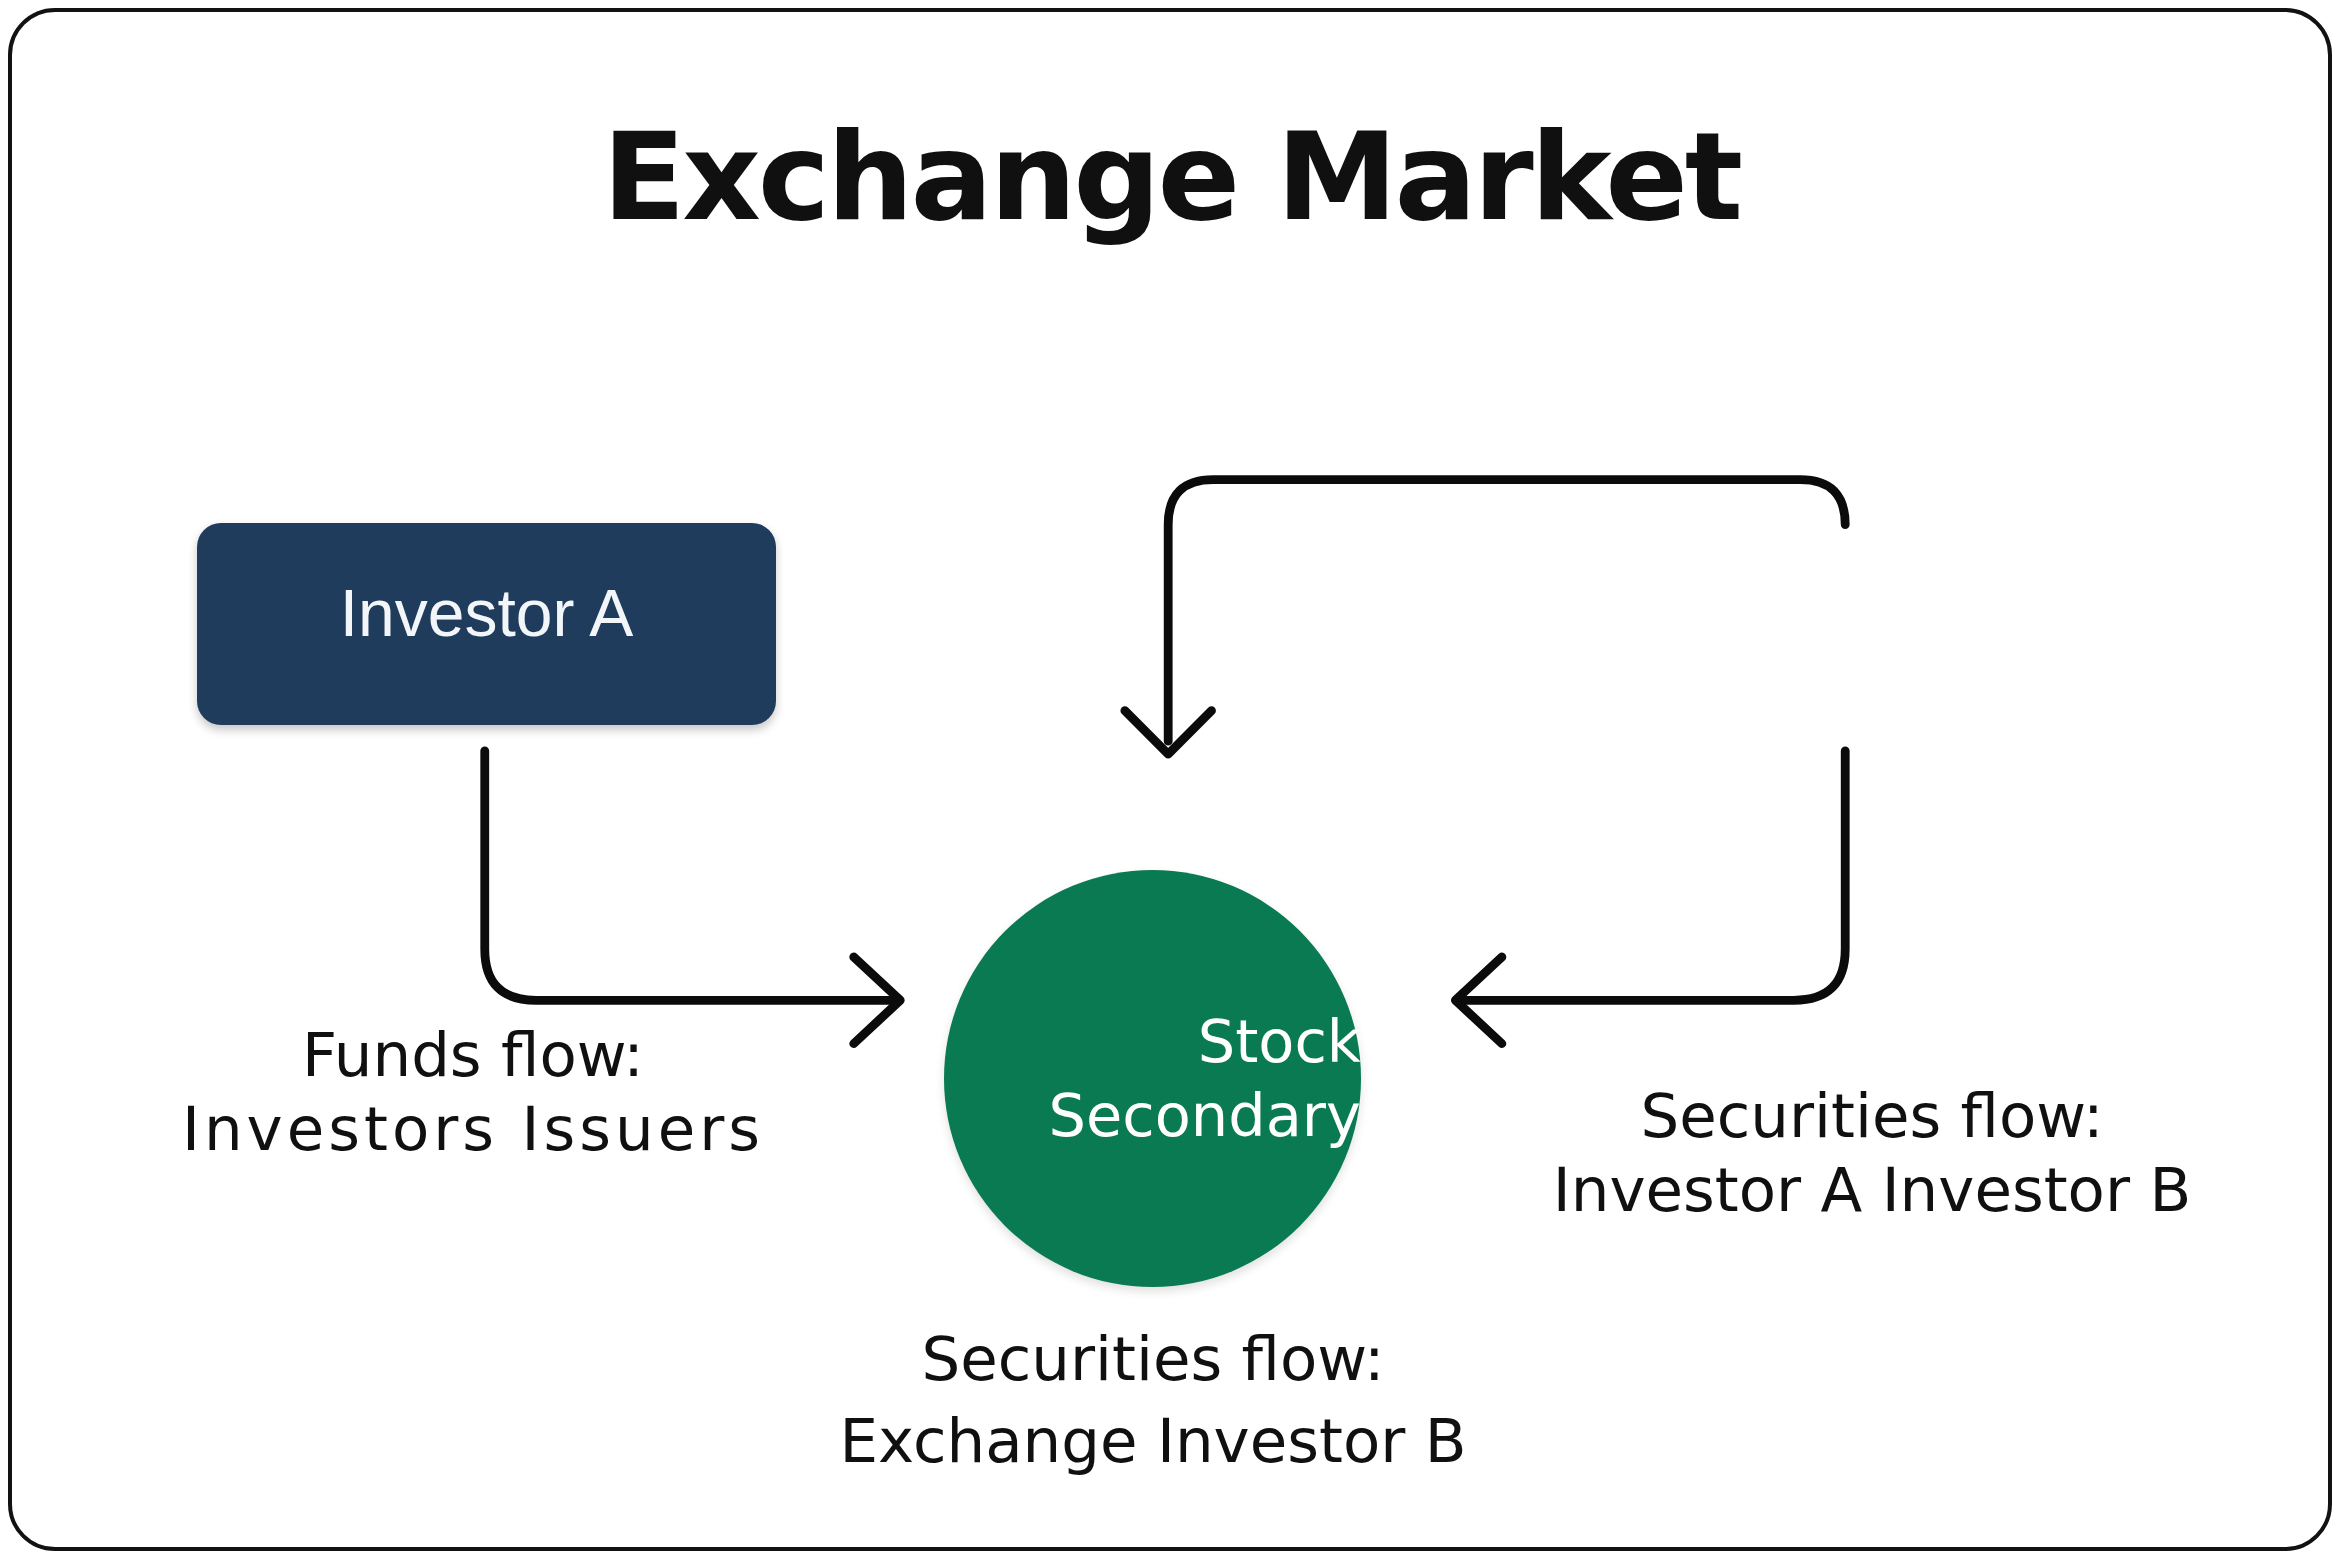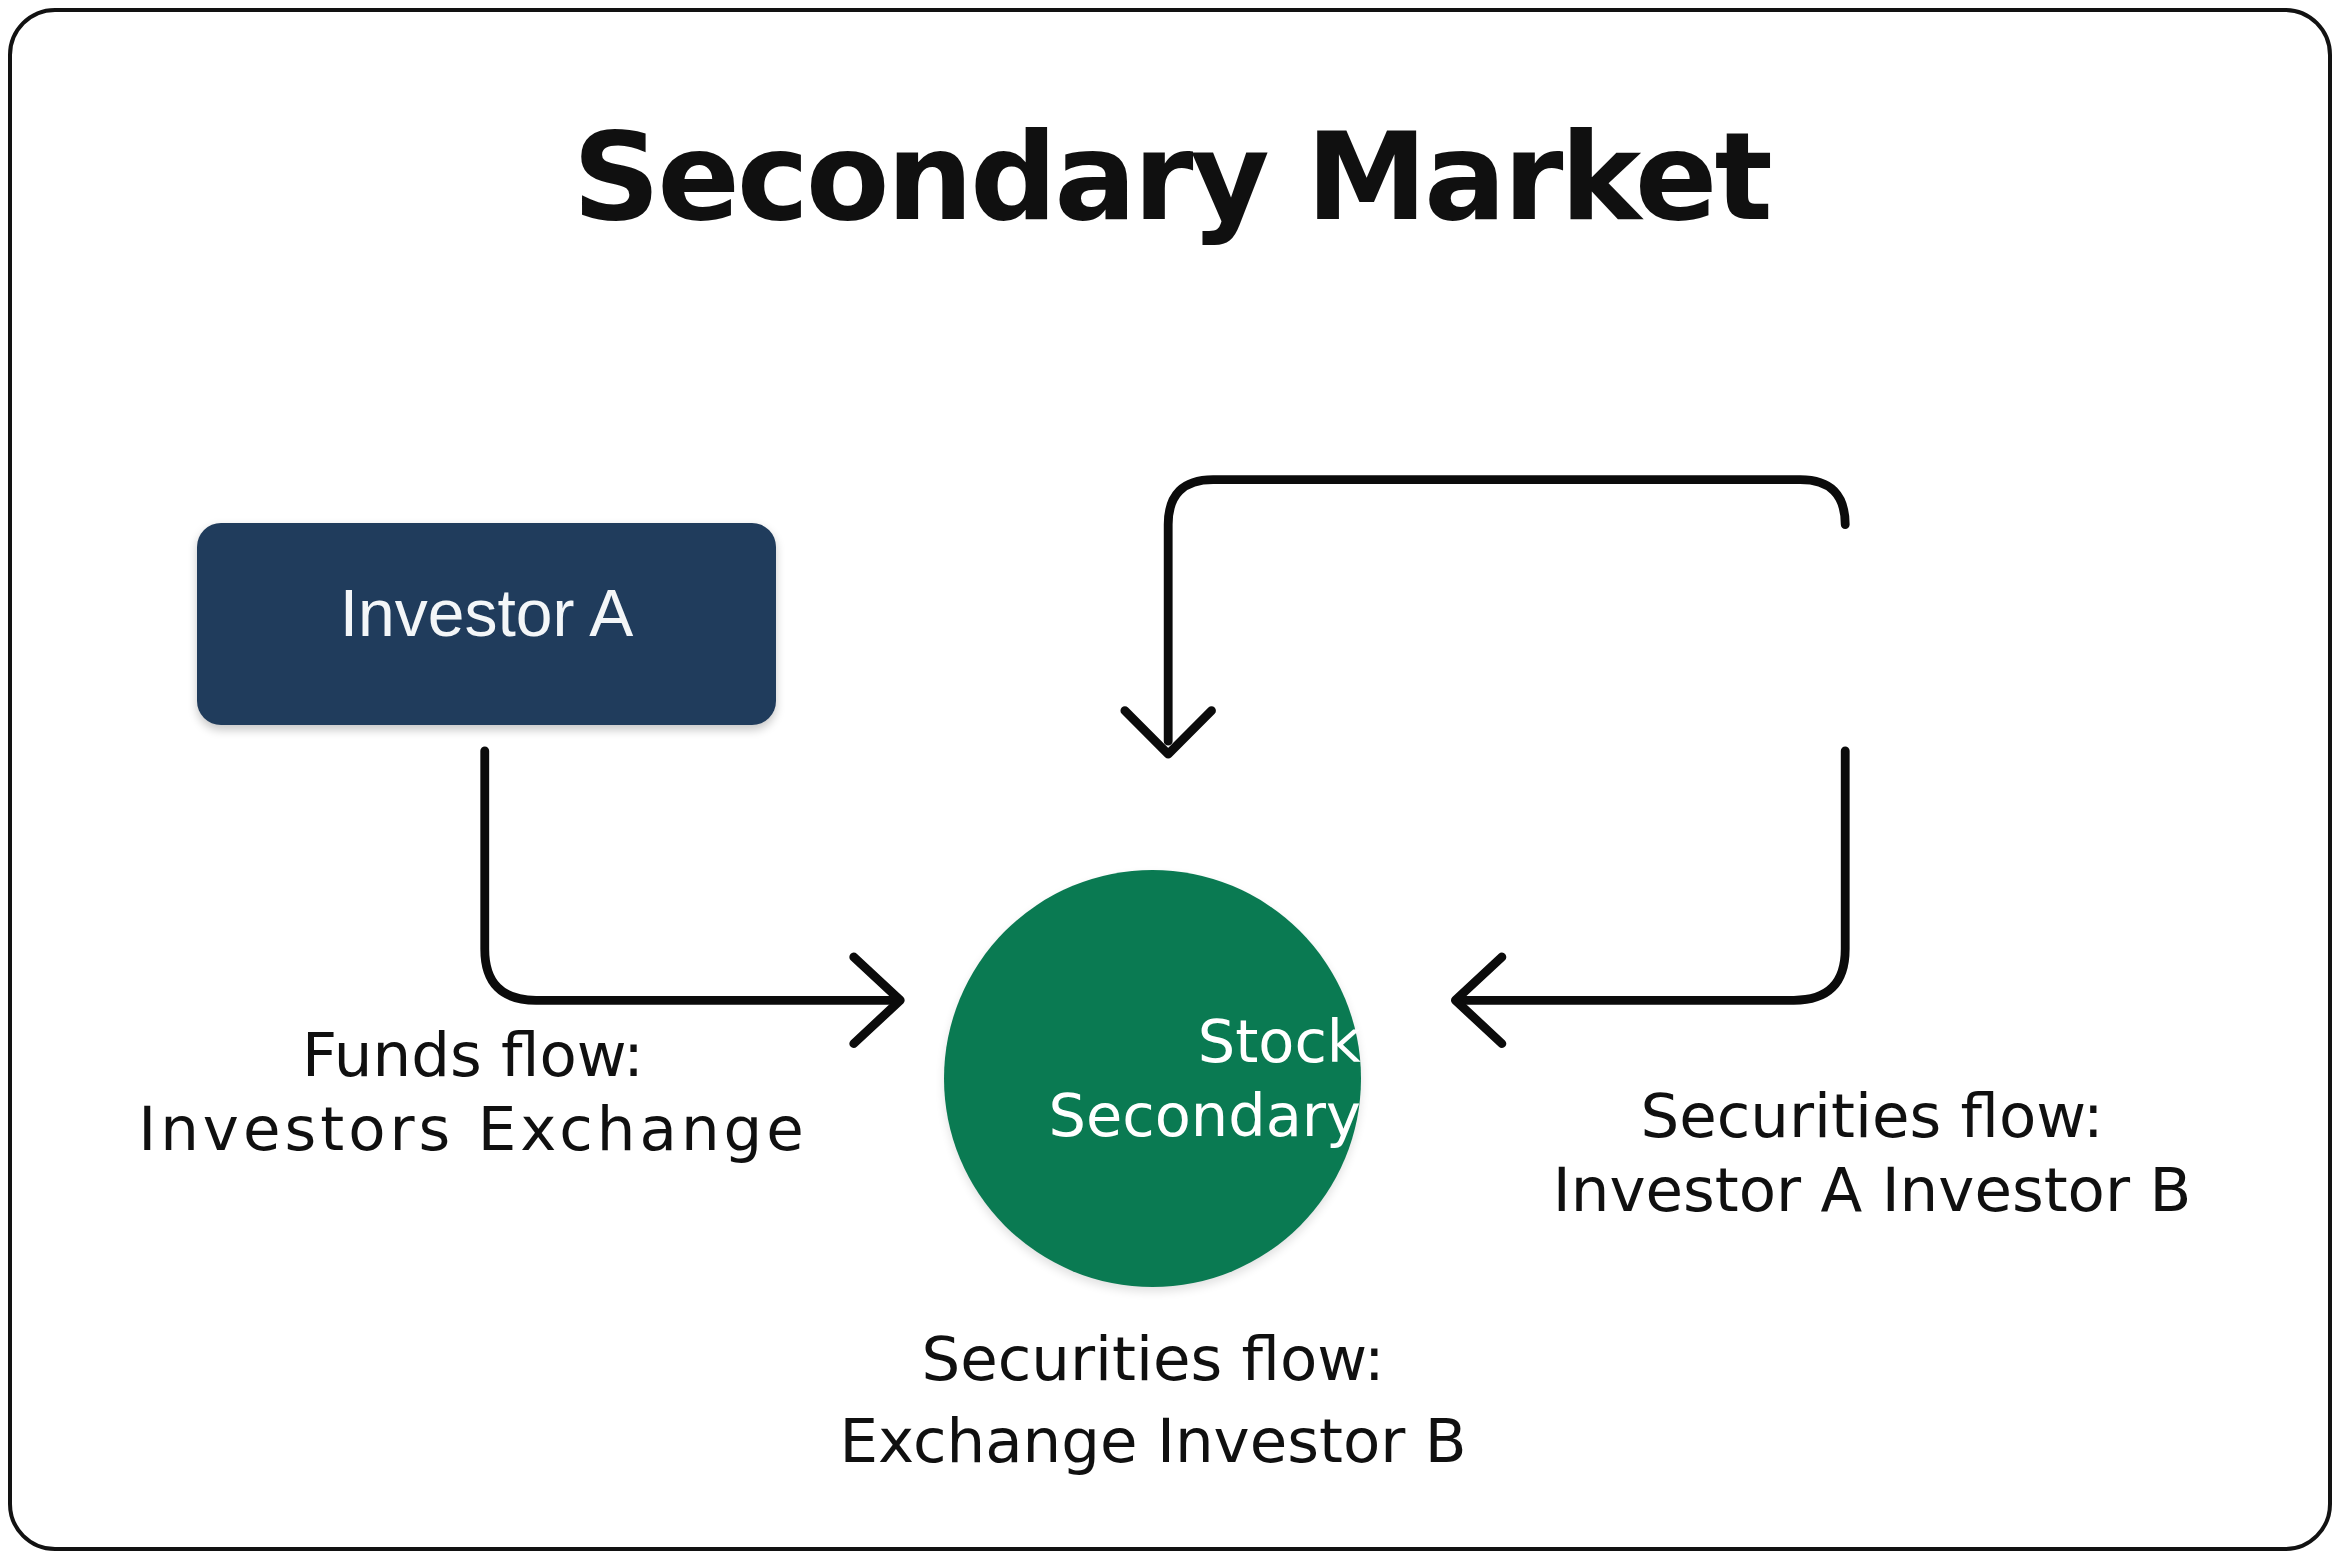--- a/index.html
+++ b/index.html
@@ -90,21 +90,21 @@
   .caption-bottom{left:1153px;top:1400px;line-height:82px;}
   .tracked{letter-spacing:4px;}
 </style>
 </head>
 <body>
 
 <div class="canvas">
 
   <div class="frame"></div>
 
-  <h1 class="title">Secondary Market</h1>
+  <h1 class="title">Exchange Market</h1>
 
   <svg class="arrows" viewBox="0 0 2919 1946" aria-hidden="true">
     <g class="arrow">
       <path d="M 604 936 L 604 1183 Q 604 1247 668 1247 L 1110 1247"></path>
       <path d="M 1064 1193 L 1122 1247 L 1064 1301"></path>
     </g>
     <g class="arrow">
       <path d="M 2300 654 Q 2300 598 2244 598 L 1512 598 Q 1456 598 1456 654 L 1456 924"></path>
       <path d="M 1402 886 L 1456 940 L 1510 886"></path>
     </g>
@@ -119,21 +119,21 @@
   </div>
 
 
   <div class="exchange">
     <span>Stock</span>
     <span>Secondary</span>
   </div>
 
   <div class="caption caption-left">
     <div>Funds flow:</div>
-    <div class="tracked">Investors Exchange</div>
+    <div class="tracked">Investors Issuers</div>
   </div>
 
   <div class="caption caption-right">
     <div>Securities flow:</div>
     <div>Investor A Investor B</div>
   </div>
 
   <div class="caption caption-bottom">
     <div>Securities flow:</div>
     <div>Exchange Investor B</div>

